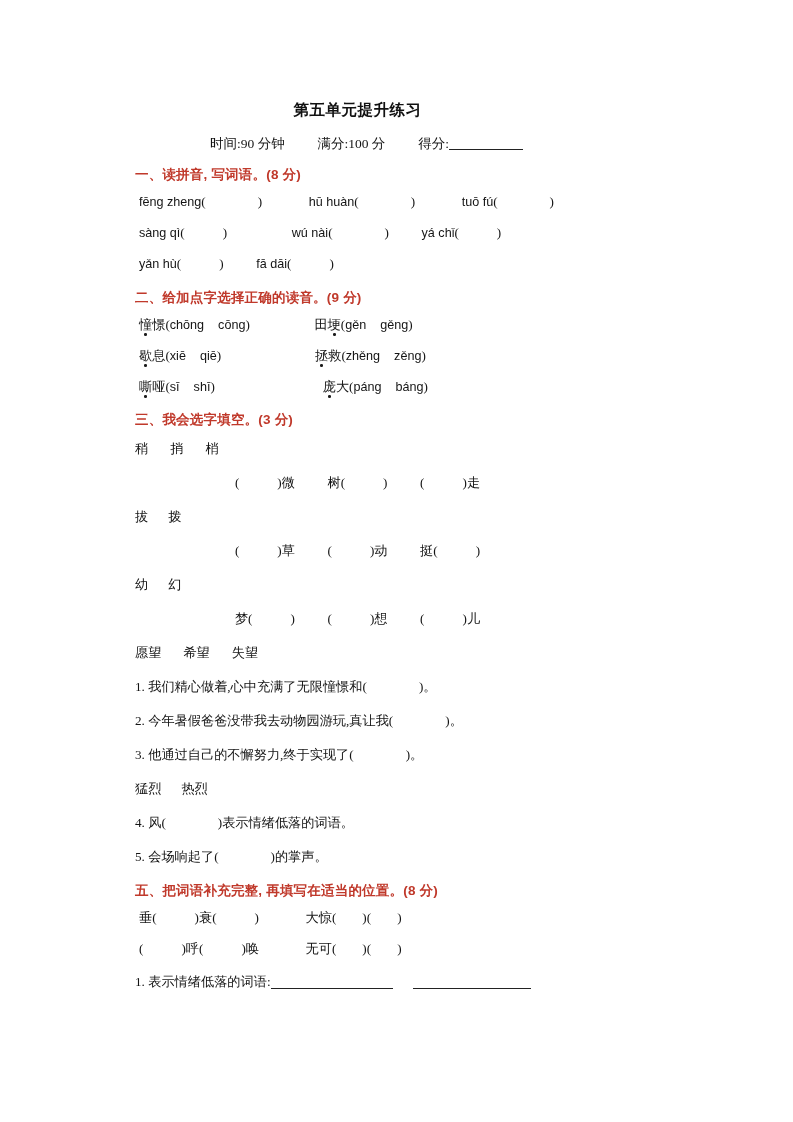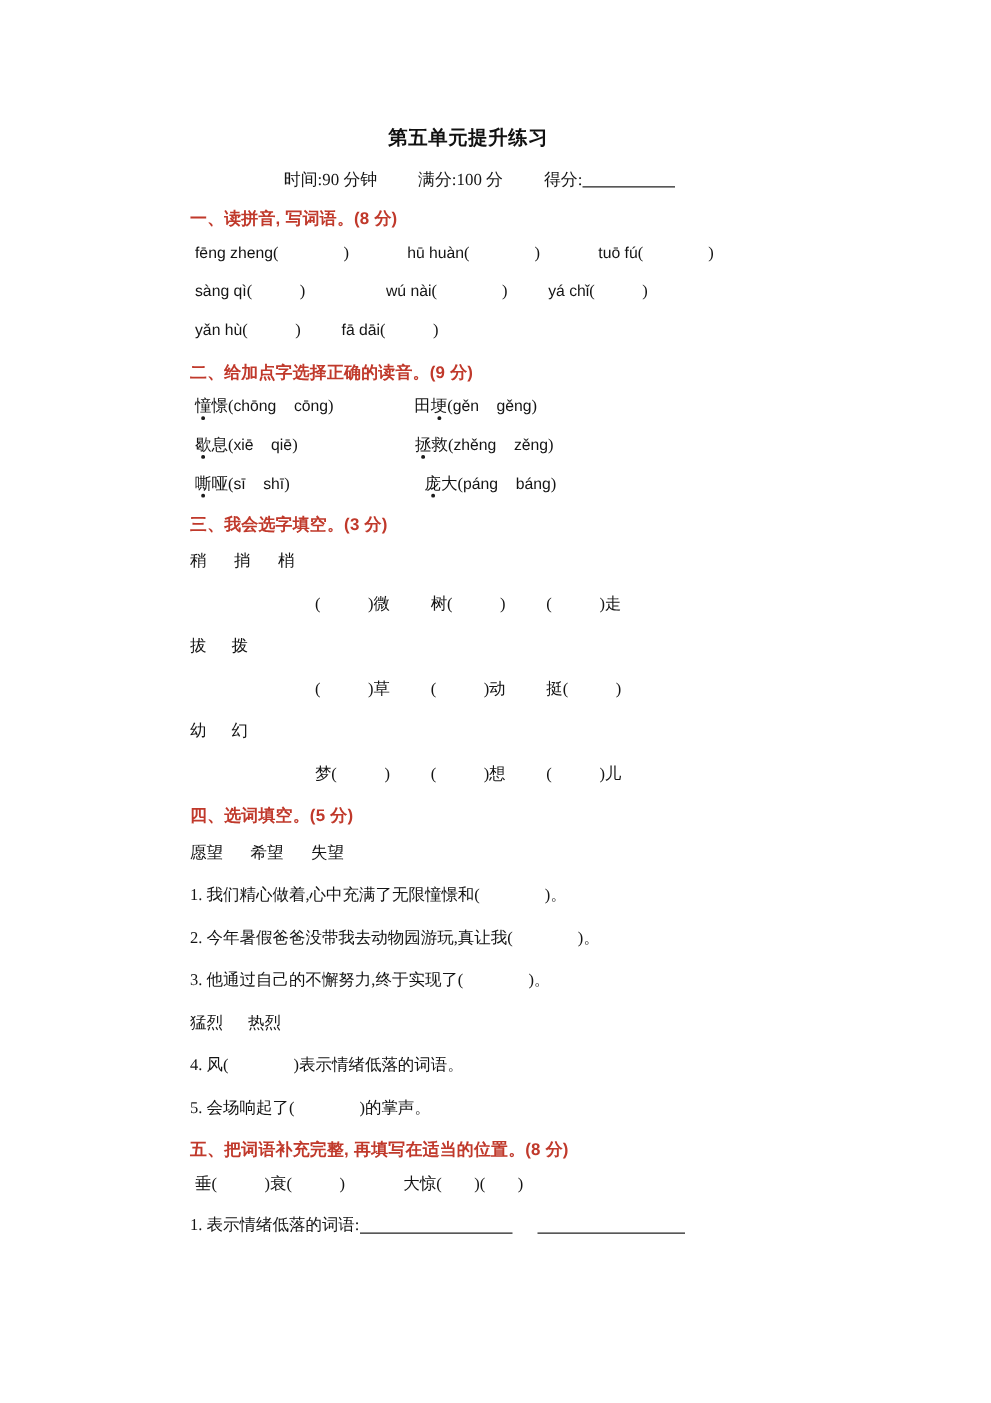--- a/index.html
+++ b/index.html
@@ -17,21 +17,21 @@
   }
   .page {
     position: absolute;
     left: 0; top: 0;
     width: 793px;
     height: 1122px;
     background: #fff;
   }
   .content {
     position: absolute;
-    left: 152px;
+    left: 135px;
     top: 100px;
     width: 445px;
   }
 
   
   .doc-title {
     text-align: center;
     font-size: 15.5px;
     font-weight: bold;
     letter-spacing: 0.5px;
@@ -234,21 +234,20 @@
       <span>幼</span><span>幻</span>
     </div>
     <div class="fill-row">
       <span>梦(</span><span class="blank-m"></span><span>)</span>
       <span class="gap-m"></span>
       <span>(</span><span class="blank-m"></span><span>)想</span>
       <span class="gap-m"></span>
       <span>(</span><span class="blank-m"></span><span>)儿</span>
     </div>
 
-    <div class="sec-head">四、选词填空。(5 分)</div>
 
     <div class="bank">
       <span>愿望</span><span>希望</span><span>失望</span>
     </div>
 
     <div class="q-line">
       <span class="num">1.</span>
       <span>我们精心做着,心中充满了无限憧憬和(</span><span class="blank-l"></span><span>)。</span>
     </div>
     <div class="q-line">
@@ -274,20 +273,25 @@
     </div>
 
     <div class="sec-head">五、把词语补充完整, 再填写在适当的位置。(8 分)</div>
 
     <div class="row indent">
       <span>垂(</span><span class="blank-m"></span><span>)衰(</span><span class="blank-m"></span><span>)</span>
       <span class="gap-l"></span>
       <span>大惊(</span><span class="blank-s"></span><span>)(</span><span class="blank-s"></span><span>)</span>
     </div>
 
+    <div class="row indent">
+      <span>(</span><span class="blank-m"></span><span>)呼(</span><span class="blank-m"></span><span>)唤</span>
+      <span class="gap-l"></span>
+      <span>无可(</span><span class="blank-s"></span><span>)(</span><span class="blank-s"></span><span>)</span>
+    </div>
 
     <div class="q-line">
       <span class="num">1.</span>
       <span>表示情绪低落的词语:</span><span class="ans-line w1"></span>
       <span class="gap-s"></span>
       <span class="ans-line w2"></span>
     </div>
 
   </div>
 </div>

